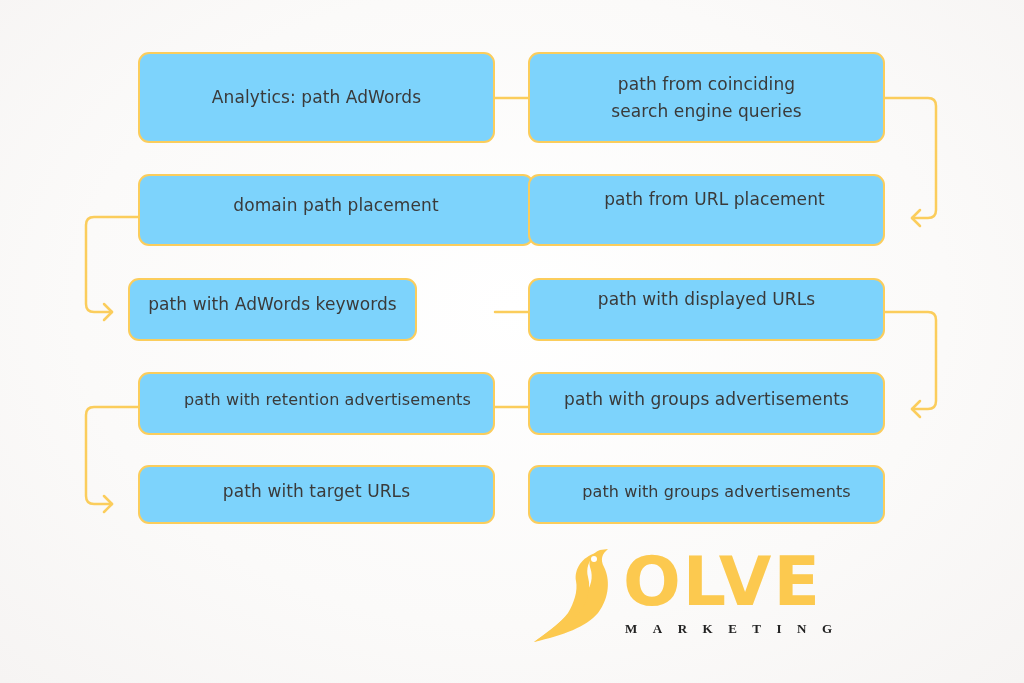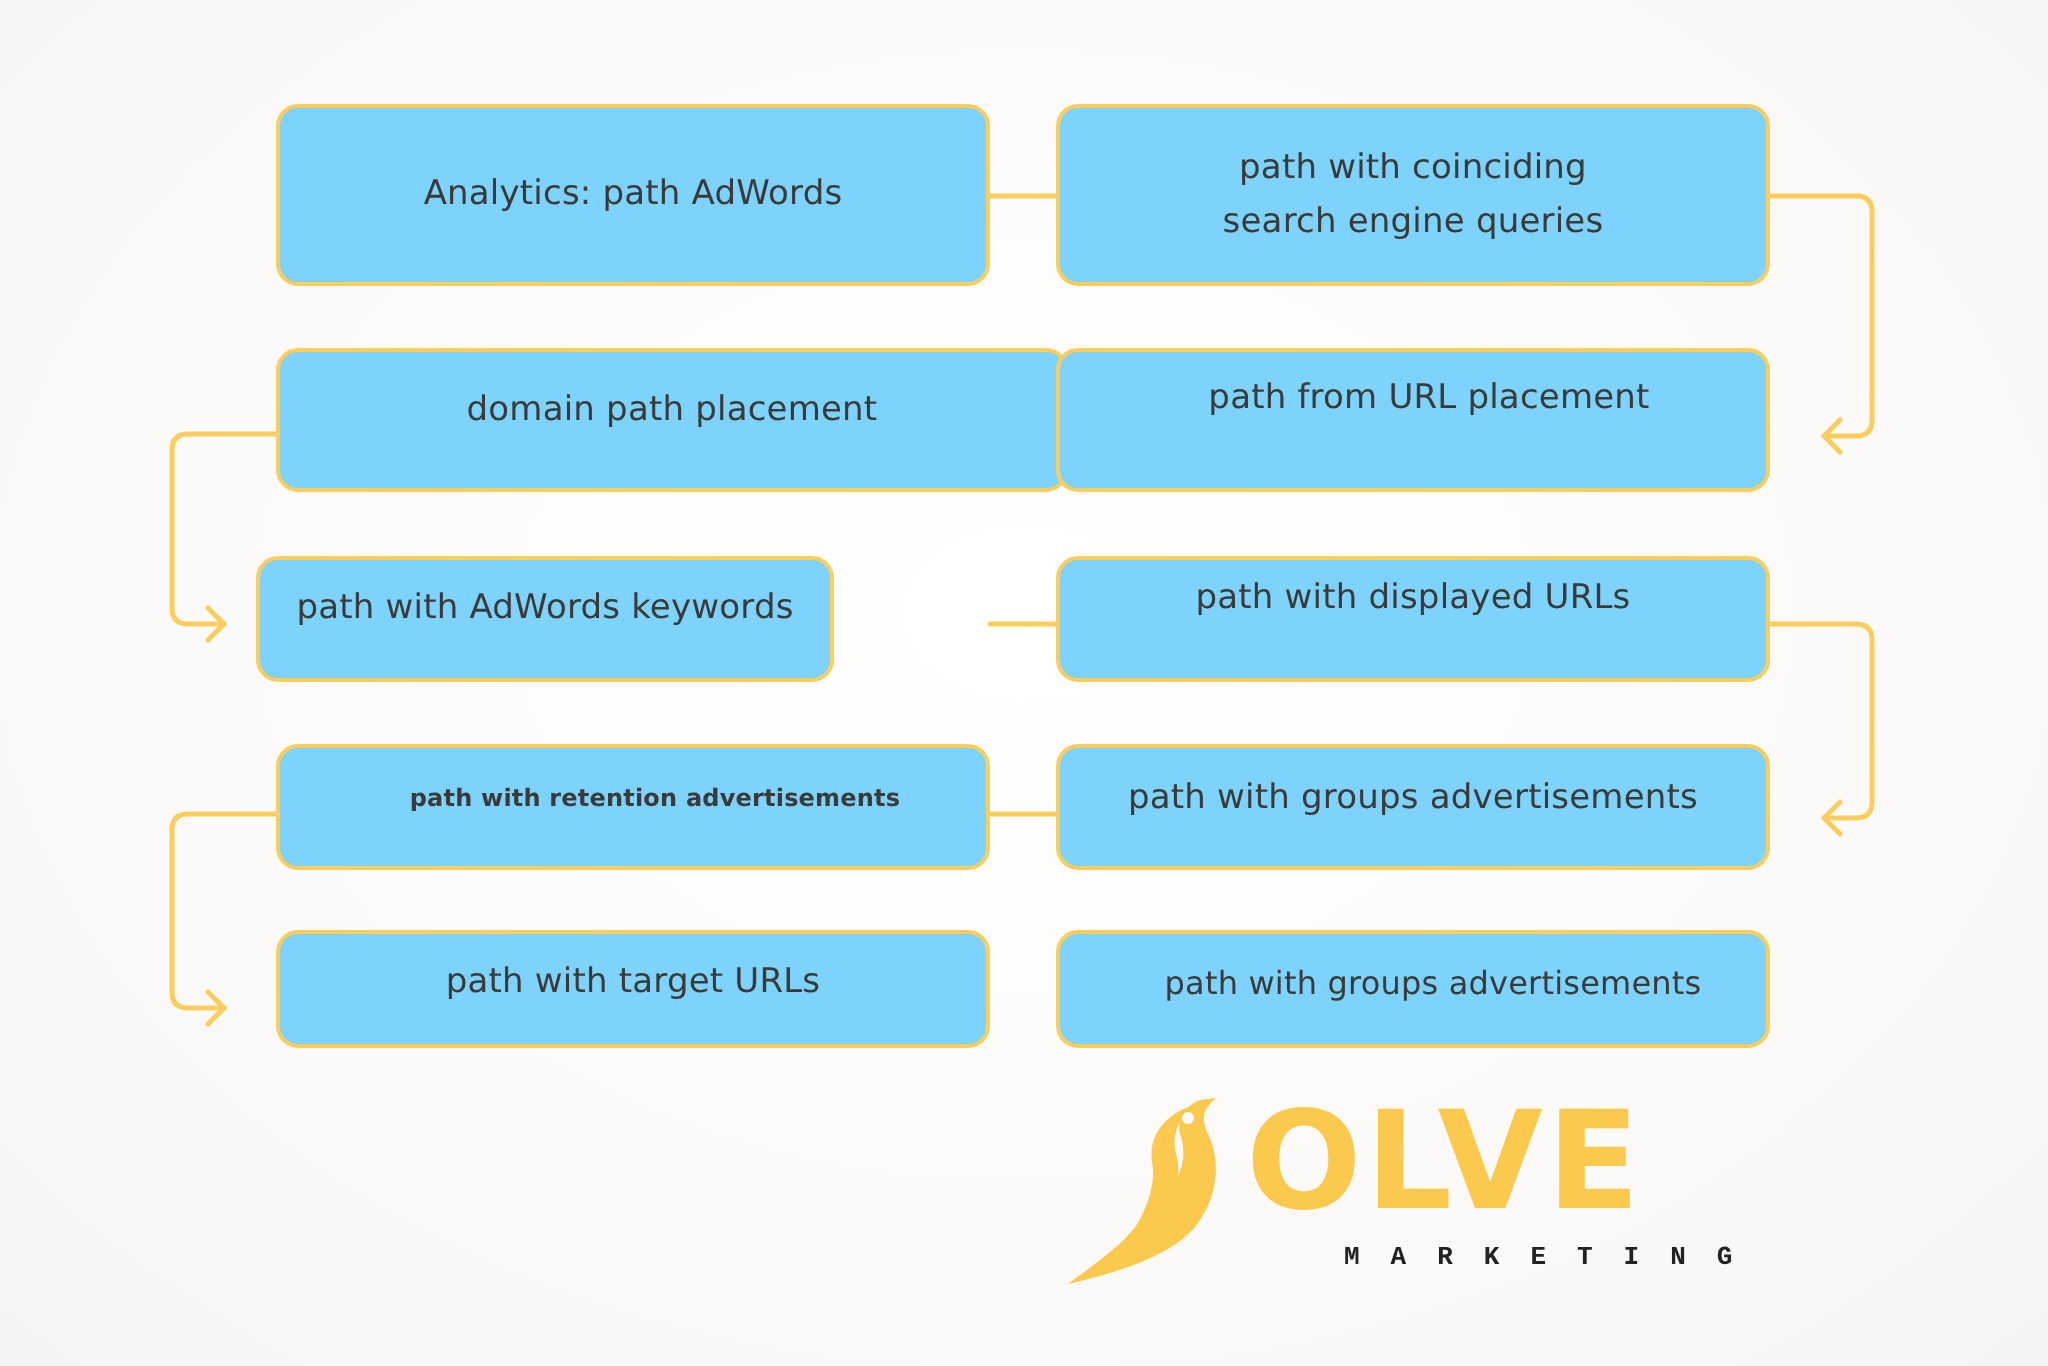--- a/index.html
+++ b/index.html
@@ -23,22 +23,22 @@
   }
   .box span { display:block; }
   .logo { position:absolute; left:530px; top:545px; width:340px; height:100px; }
   .logo-word {
     position:absolute; left:93px; top:2px;
     font-family:"DejaVu Sans", sans-serif; font-weight:bold;
     font-size:68px; line-height:70px; color:#fcc94f; letter-spacing:2px;
   }
   .logo-sub {
     position:absolute; left:95px; top:76px;
-    font-family:Liberation Mono, monospace; font-weight:bold;
-    font-size:13px; letter-spacing:15.5px; color:#222;margin-left:47px;
+    font-family:Liberation Serif, serif; font-weight:bold;
+    font-size:13px; letter-spacing:15.5px; color:#222;
   }
 </style>
 </head>
 <body>
 
 <div class="bg-glow"></div>
 
 <svg class="connectors" viewBox="0 0 1024 683">
   <g fill="none" stroke="#fbcd5c" stroke-width="2.5" stroke-linecap="round" stroke-linejoin="round">
 
@@ -64,40 +64,40 @@
   </g>
 </svg>
 
 <div class="box" style="left:138px; top:52px; width:357px; height:91px;">
   <div>
     <span>Analytics: path AdWords</span>
   </div>
 </div>
 <div class="box" style="left:528px; top:52px; width:357px; height:91px;">
   <div>
-    <span>path with coinciding</span>
+    <span>path from coinciding</span>
     <span>search engine queries</span>
   </div>
 </div>
 
 <div class="box" style="left:138px; top:174px; width:396px; height:72px; padding-bottom:10px;">
   <span>domain path placement</span>
 </div>
 <div class="box" style="left:528px; top:174px; width:357px; height:72px; padding-bottom:22px; padding-left:16px;">
   <span>path from URL placement</span>
 </div>
 
 <div class="box" style="left:128px; top:278px; width:289px; height:63px; padding-bottom:10px;text-align:right;">
   <span>path with AdWords keywords</span>
 </div>
 <div class="box" style="left:528px; top:278px; width:357px; height:63px; padding-bottom:21px;">
   <span>path with displayed URLs</span>
 </div>
 
-<div class="box" style="left:138px; top:372px; width:357px; height:63px; padding-bottom:8px; padding-left:22px; font-size:12px;font-weight:bold;">
+<div class="box" style="left:138px; top:372px; width:357px; height:63px; padding-bottom:8px; padding-left:22px; font-size:16px;">
   <span>path with retention advertisements</span>
 </div>
 <div class="box" style="left:528px; top:372px; width:357px; height:63px; padding-bottom:8px;">
   <span>path with groups advertisements</span>
 </div>
 
 <div class="box" style="left:138px; top:465px; width:357px; height:59px; padding-bottom:6px;">
   <span>path with target URLs</span>
 </div>
 <div class="box" style="left:528px; top:465px; width:357px; height:59px; padding-bottom:6px; padding-left:20px; font-size:16px;">

